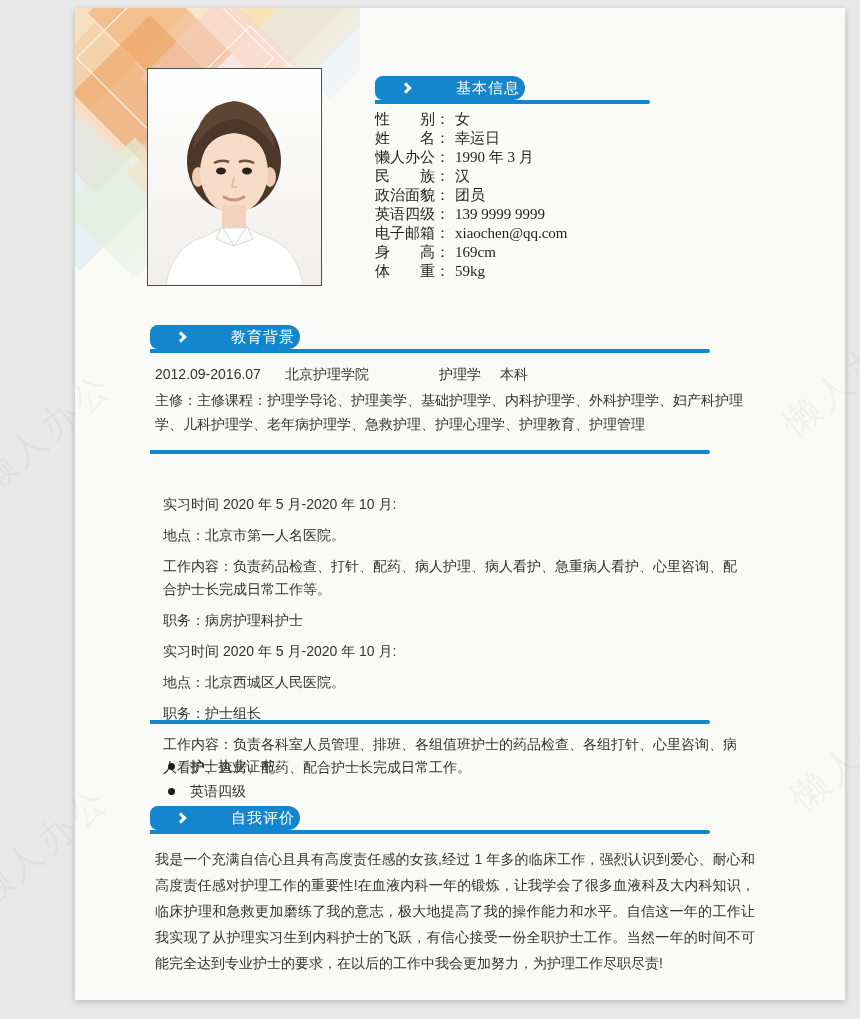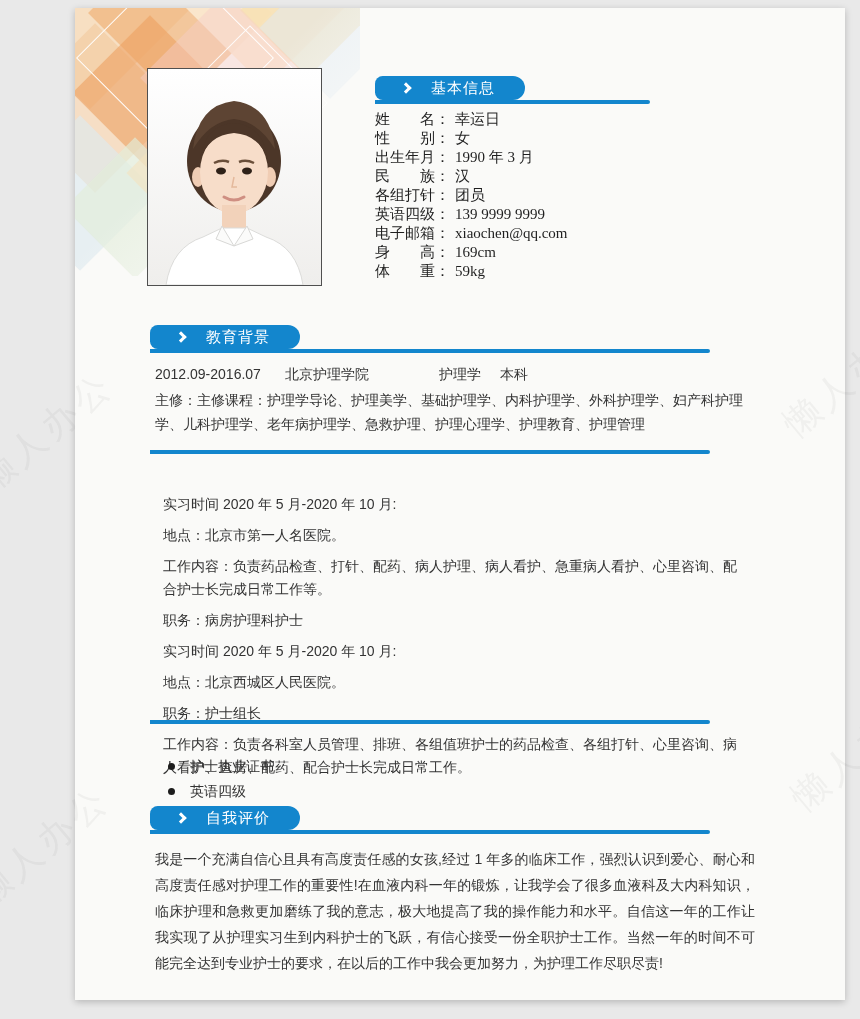--- a/index.html
+++ b/index.html
@@ -44,21 +44,21 @@
     border:1px solid #4f4f4f; background:#fff;
   }
   .photo-frame svg { display:block; width:100%; height:100%; }
 
   
   .banner { position:absolute; }
   .tab {
     width:150px; height:24px; background:#1386cd;
     border-radius:9px 14px 14px 9px;
     display:flex; align-items:center; padding-left:27px;
-    position:relative; z-index:2;
+    position:relative; z-index:2;gap:25px;
   }
   .chev {
     display:inline-block; width:8px; height:8px;
     border-top:3px solid #fff; border-right:3px solid #fff;
     transform:rotate(45deg); margin-right:21px; flex:none;
   }
   .tab-title { color:#fff; font-size:15px; letter-spacing:1px; white-space:nowrap; }
   .rule { height:4px; background:#1386cd; border-radius:0 2px 2px 0; position:relative; z-index:1; }
 
   
@@ -152,25 +152,25 @@
 
     <div class="banner" style="left:300px; top:68px; width:275px;">
       <div class="tab">
         <span class="chev"></span>
         <span class="tab-title">基本信息</span>
       </div>
       <div class="rule"></div>
     </div>
 
     <div class="basic-list">
+      <div class="b-row"><span class="b-label">性　　别：</span><span class="b-value">女</span></div>
       <div class="b-row"><span class="b-label">姓　　名：</span><span class="b-value">幸运日</span></div>
-      <div class="b-row"><span class="b-label">性　　别：</span><span class="b-value">女</span></div>
-      <div class="b-row"><span class="b-label">出生年月：</span><span class="b-value">1990 年 3 月</span></div>
+      <div class="b-row"><span class="b-label">懒人办公：</span><span class="b-value">1990 年 3 月</span></div>
       <div class="b-row"><span class="b-label">民　　族：</span><span class="b-value">汉</span></div>
-      <div class="b-row"><span class="b-label">各组打针：</span><span class="b-value">团员</span></div>
+      <div class="b-row"><span class="b-label">政治面貌：</span><span class="b-value">团员</span></div>
       <div class="b-row"><span class="b-label">英语四级：</span><span class="b-value">139 9999 9999</span></div>
       <div class="b-row"><span class="b-label">电子邮箱：</span><span class="b-value">xiaochen@qq.com</span></div>
       <div class="b-row"><span class="b-label">身　　高：</span><span class="b-value">169cm</span></div>
       <div class="b-row"><span class="b-label">体　　重：</span><span class="b-value">59kg</span></div>
     </div>
 
     <div class="banner" style="left:75px; top:317px; width:560px;">
       <div class="tab">
         <span class="chev"></span>
         <span class="tab-title">教育背景</span>

